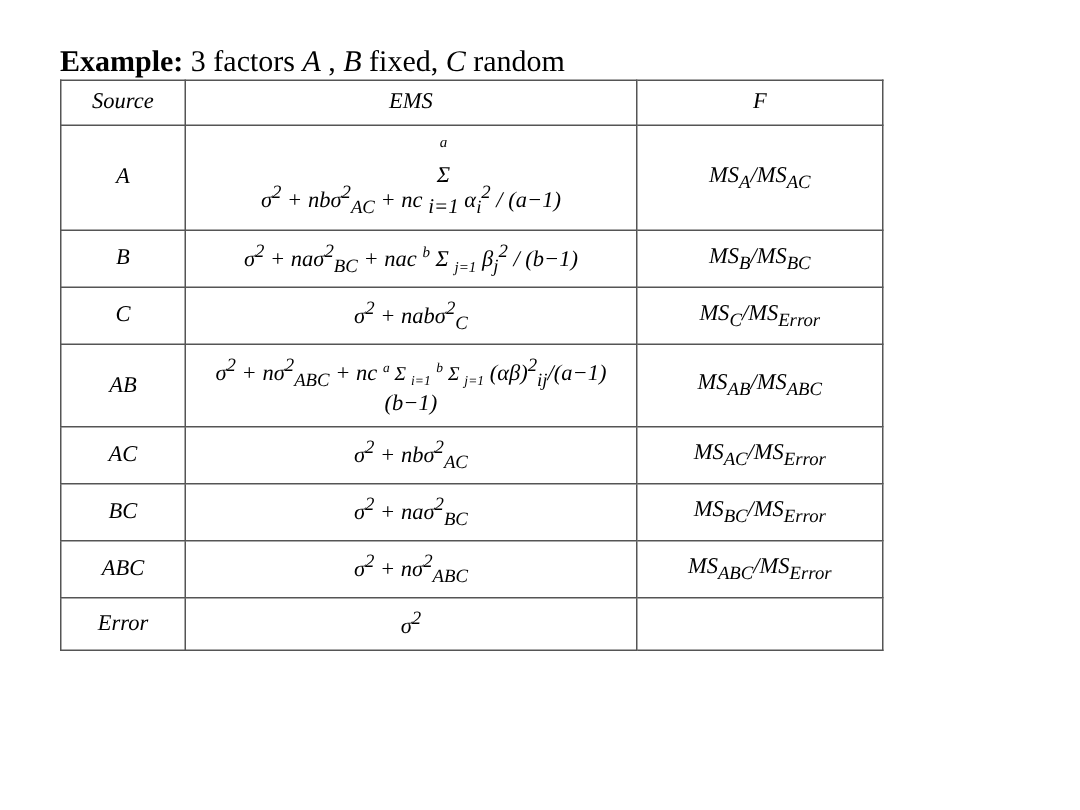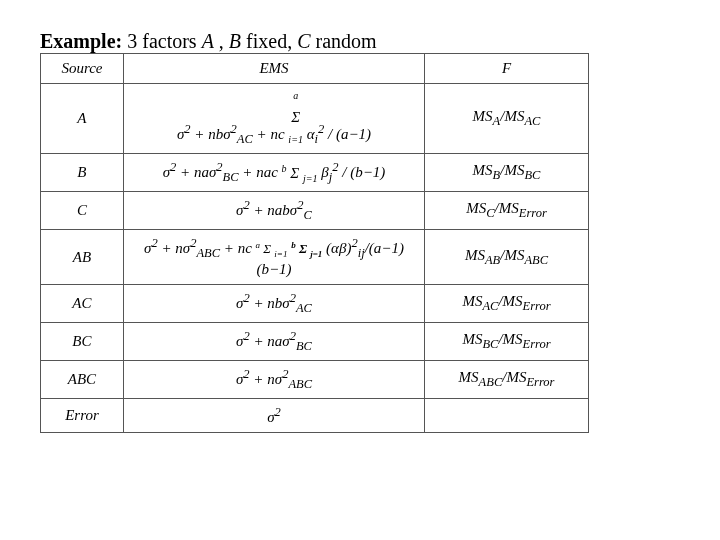--- a/index.html
+++ b/index.html
@@ -76,21 +76,21 @@
   <tbody>
 
     <tr>
       <td class="source-col"><em>A</em></td>
       <td class="ems-col formula">
         <em>σ</em><sup>2</sup> + <em>nb</em>σ<sup>2</sup><sub><em>AC</em></sub> + <em>nc</em>
         <span style="display:inline-block;position:relative;">
           <span style="display:inline-block;text-align:center;">
             <sup style="font-size:10px;"><em>a</em></sup><br>
             <span>Σ</span><br>
-            <sub style="font-size:10px;"><em>i</em>=1</sub>
+            <sub style="font-size:14px;"><em>i</em>=1</sub>
           </span>
         </span>
         α<sub><em>i</em></sub><sup>2</sup> / (<em>a</em>−1)
       </td>
       <td class="f-col formula">
         <em>MS<sub>A</sub></em>/<em>MS<sub>AC</sub></em>
       </td>
     </tr>
 
     <tr>
@@ -123,21 +123,21 @@
 
     <tr>
       <td class="source-col"><em>AB</em></td>
       <td class="ems-col formula">
         <em>σ</em><sup>2</sup> + <em>n</em>σ<sup>2</sup><sub><em>ABC</em></sub> + <em>nc</em>
         <span style="display:inline-block;text-align:left;vertical-align:middle;font-size:13px;">
           <sup style="font-size:9px;"><em>a</em></sup>
           Σ
           <sub style="font-size:9px;"><em>i</em>=1</sub>
         </span>
-        <span style="display:inline-block;vertical-align:middle;font-size:13px;font-weight:bold;">
+        <span style="display:inline-block;vertical-align:middle;font-size:13px;">
           <sup style="font-size:9px;"><em>b</em></sup>
           Σ
           <sub style="font-size:9px;"><em>j</em>=1</sub>
         </span>
         (αβ)<sup>2</sup><sub><em>ij</em></sub>/(<em>a</em>−1)(<em>b</em>−1)
       </td>
       <td class="f-col formula">
         <em>MS<sub>AB</sub></em>/<em>MS<sub>ABC</sub></em>
       </td>
     </tr>

